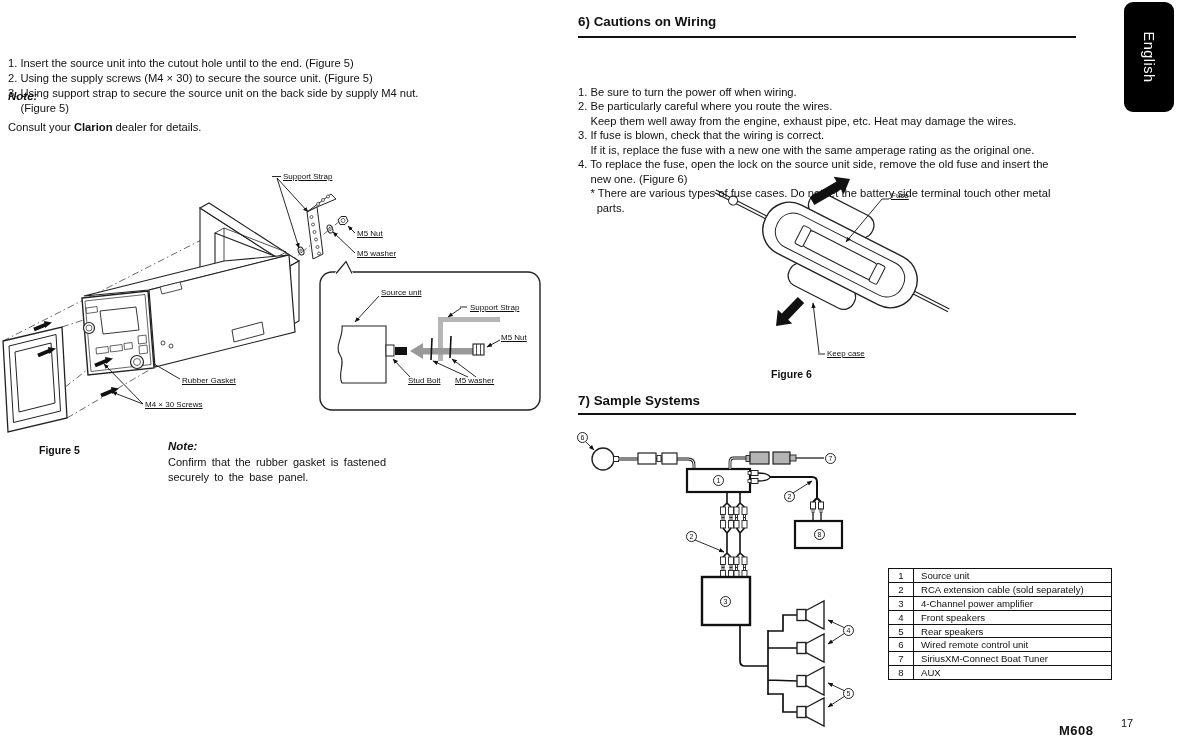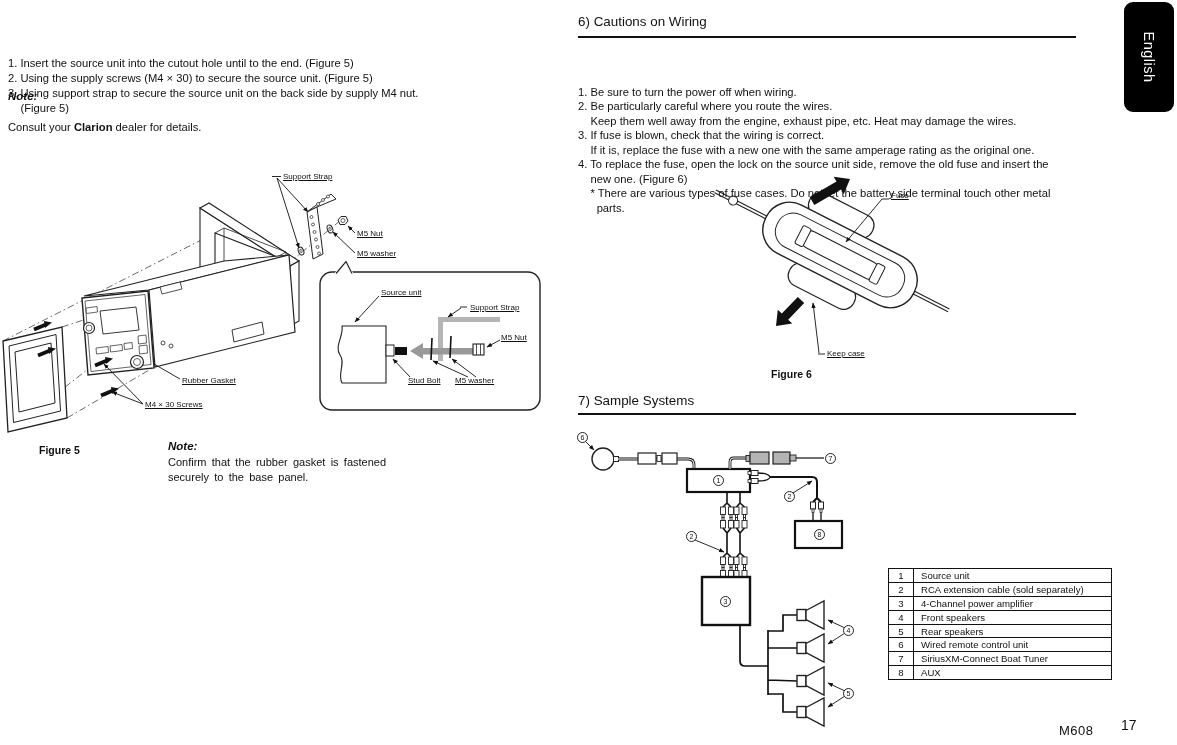--- a/index.html
+++ b/index.html
@@ -1,40 +1,40 @@
 <!DOCTYPE html>
 <html><head>
 <meta charset="utf-8">
 <style>
   html,body{margin:0;padding:0;background:#e8e8e8;}
   .page{position:relative;width:1177px;height:745px;background:#ffffff;overflow:hidden;
         font-family:"Liberation Sans",sans-serif;color:#111;}
   .abs{position:absolute;}
   .body-text{font-size:11.2px;line-height:15px;white-space:pre;}
   .caution-text{font-size:11.2px;line-height:14.55px;white-space:pre;}
-  .sec-title{font-size:13.4px;font-weight:normal;white-space:nowrap;}
+  .sec-title{font-size:13.4px;font-weight:bold;white-space:nowrap;}
   .rule{height:2px;background:#111;}
   .note-title{font-size:11.5px;font-weight:bold;font-style:italic;}
   .fig-note-title{font-size:11.5px;font-weight:bold;font-style:italic;}
   .fig-note-line{font-size:11px;white-space:pre;word-spacing:2.2px;}
   .fig-caption{font-size:10.5px;font-weight:bold;white-space:nowrap;}
   .dlabel{font-size:8px;white-space:nowrap;color:#111;text-decoration:underline;}
   .callout{position:absolute;width:11px;height:11px;box-sizing:border-box;border:1px solid #222;
            border-radius:50%;background:#fff;font-size:7px;line-height:9px;text-align:center;}
   .brand{font-weight:bold;}
   .systable{border-collapse:collapse;table-layout:fixed;width:224px;font-size:9.6px;}
   .systable td{border:1px solid #111;height:12.9px;padding:0;vertical-align:middle;}
   .systable{border:1.6px solid #111;}
   .c-num{width:24px;text-align:center;}
   .c-desc{padding-left:7px !important;}
   .lang-tab{left:1124px;top:2px;width:50px;height:110px;background:#000;border-radius:9px;
             display:flex;align-items:center;justify-content:center;}
   .lang-tab span{transform:rotate(90deg);color:#fff;font-size:14.5px;letter-spacing:.5px;}
-  .footer-model{font-size:13px;font-weight:normal;letter-spacing:.5px;}
-  .footer-page{font-size:14px;}
+  .footer-model{font-size:13px;font-weight:bold;letter-spacing:.5px;}
+  .footer-page{font-size:11px;}
 </style>
 </head>
 <body>
 
 <div class="page">
 
   <svg class="abs" style="left:0;top:0" width="1177" height="745" viewBox="0 0 1177 745">
     <defs>
       <marker id="ah" markerWidth="8" markerHeight="8" refX="5.5" refY="3" orient="auto">
         <path d="M0,0.6 L6,3 L0,5.4 Z" fill="#111"></path>

